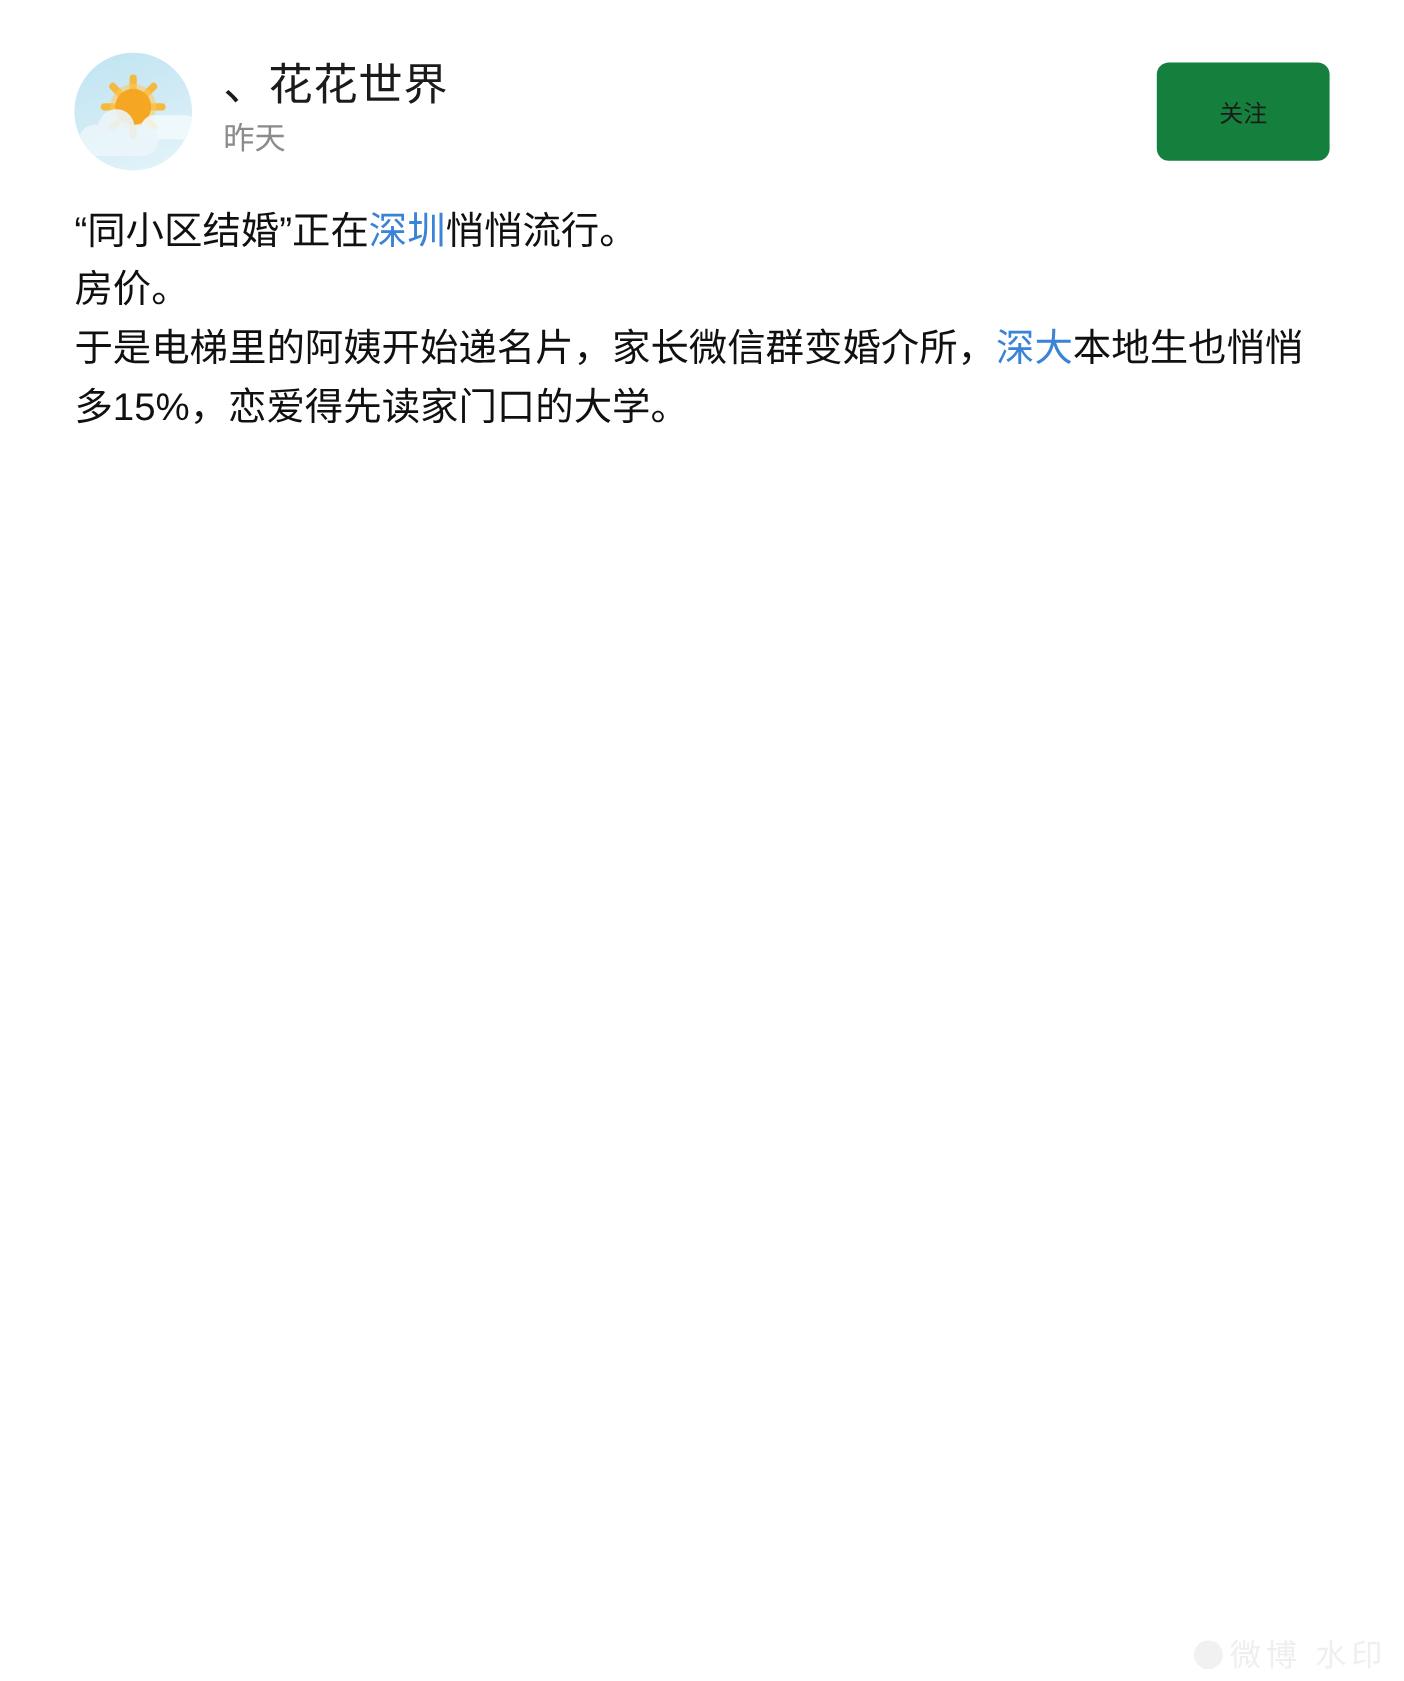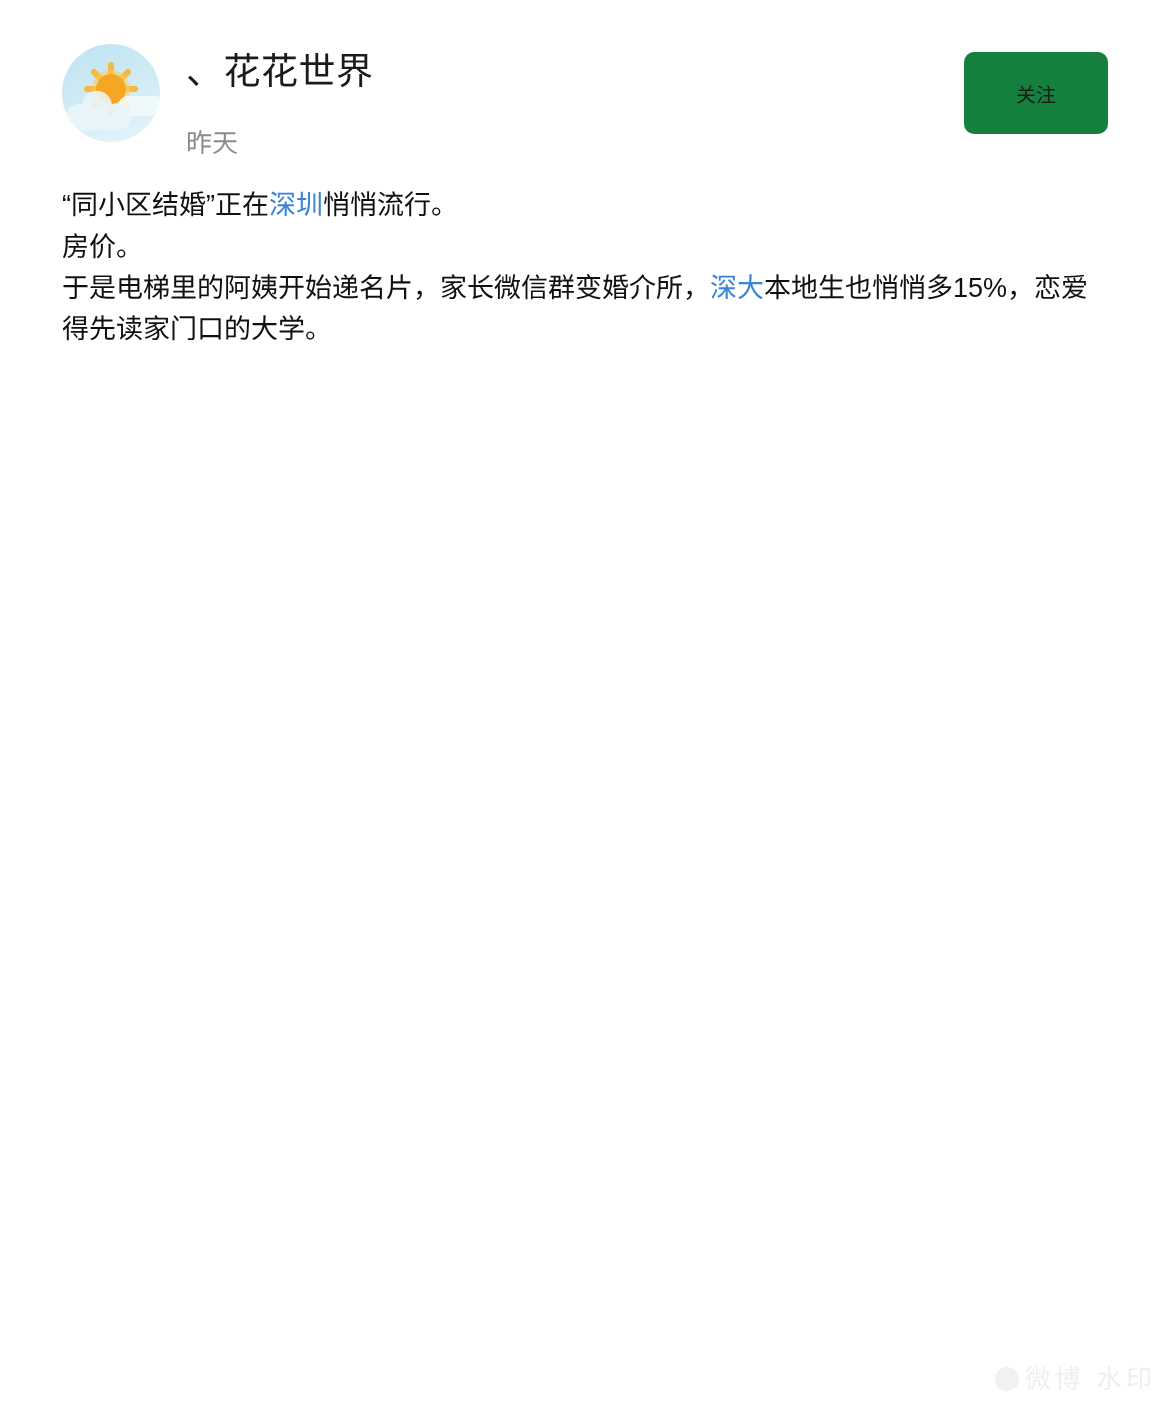--- a/index.html
+++ b/index.html
@@ -97,21 +97,21 @@
   }
   .username {
     font-size: 37px;
     line-height: 1.2;
     color: #1b1b1b;
     letter-spacing: .5px;
     white-space: nowrap;
     font-family: Liberation Serif, serif;
   }
   .timestamp {
-    margin-top: 28px;
+    margin-top: 0;
     font-size: 26px;
     color: #8b8b8b;
   }
 
   .follow-button {
     position: absolute;
     right: 62px;
     top: 52px;
     width: 144px;
     height: 82px;
@@ -126,21 +126,21 @@
     align-items: center;
     justify-content: center;
   }
 
   
   .post-body {
     padding: 26px 58px 0 62px;
     box-sizing: border-box;
   }
   .para {
-    font-size: 27px;
+    font-size: 32px;
     line-height: 1.53;
     color: #101010;
     margin: 0;
     letter-spacing: 0px;
     word-break: break-word;
   }
   .link {
     color: #3a83d6;
   }
 

